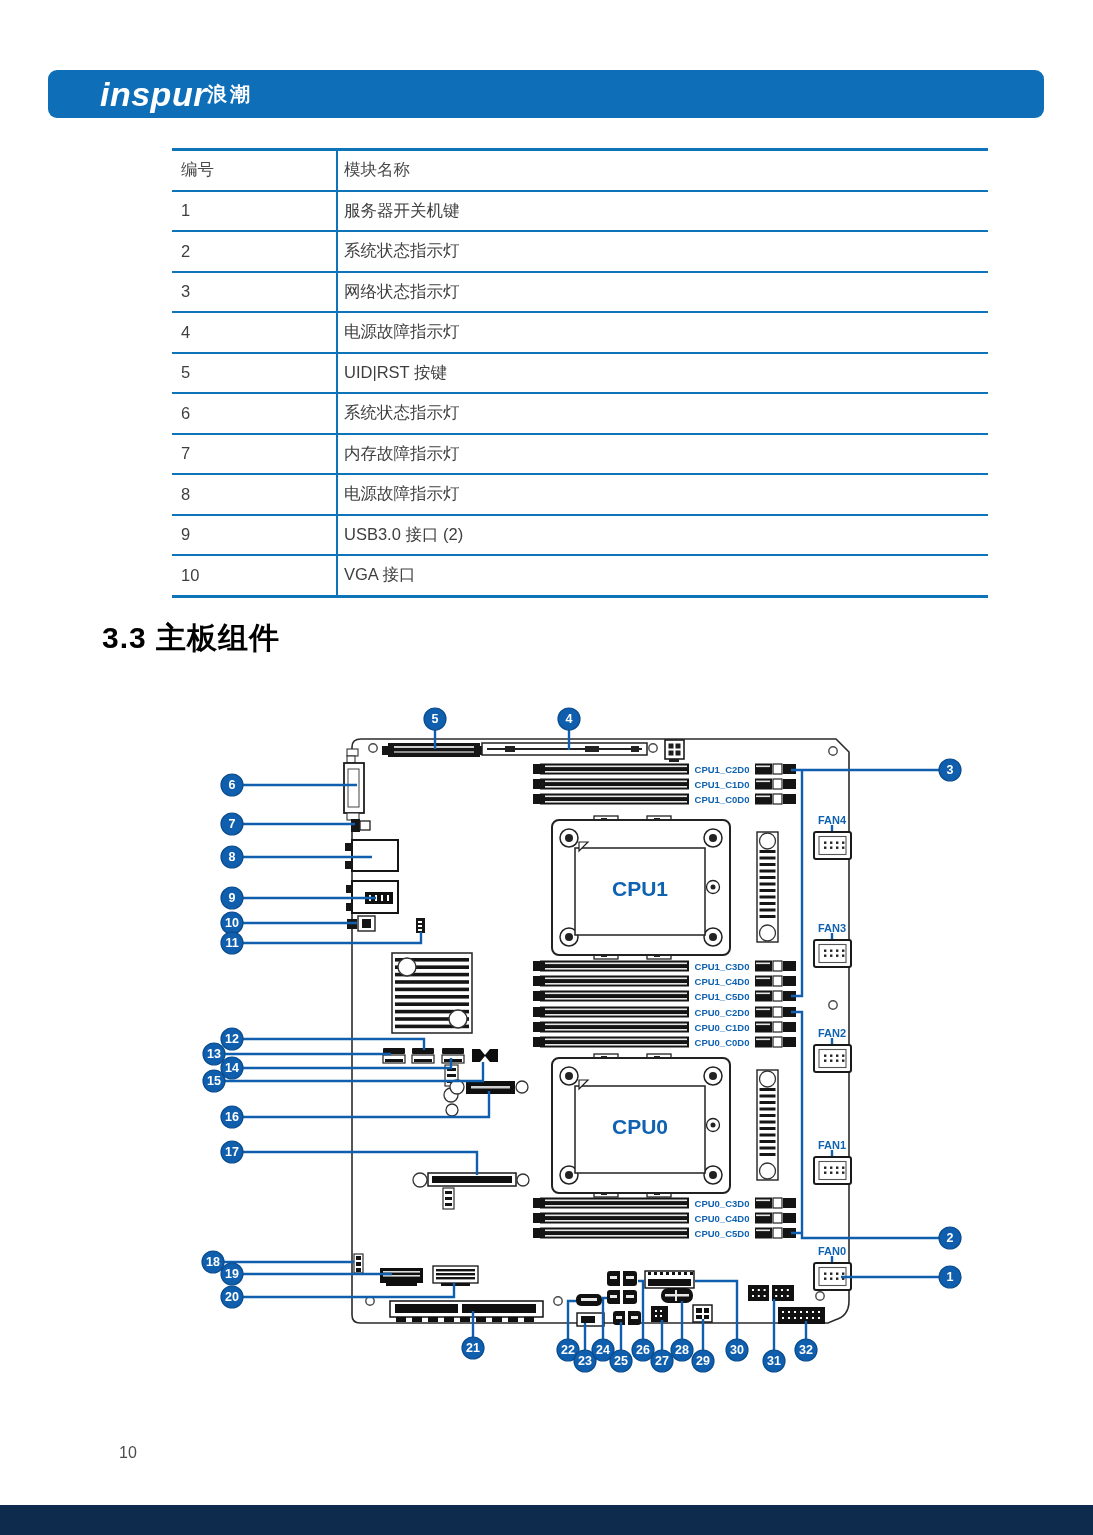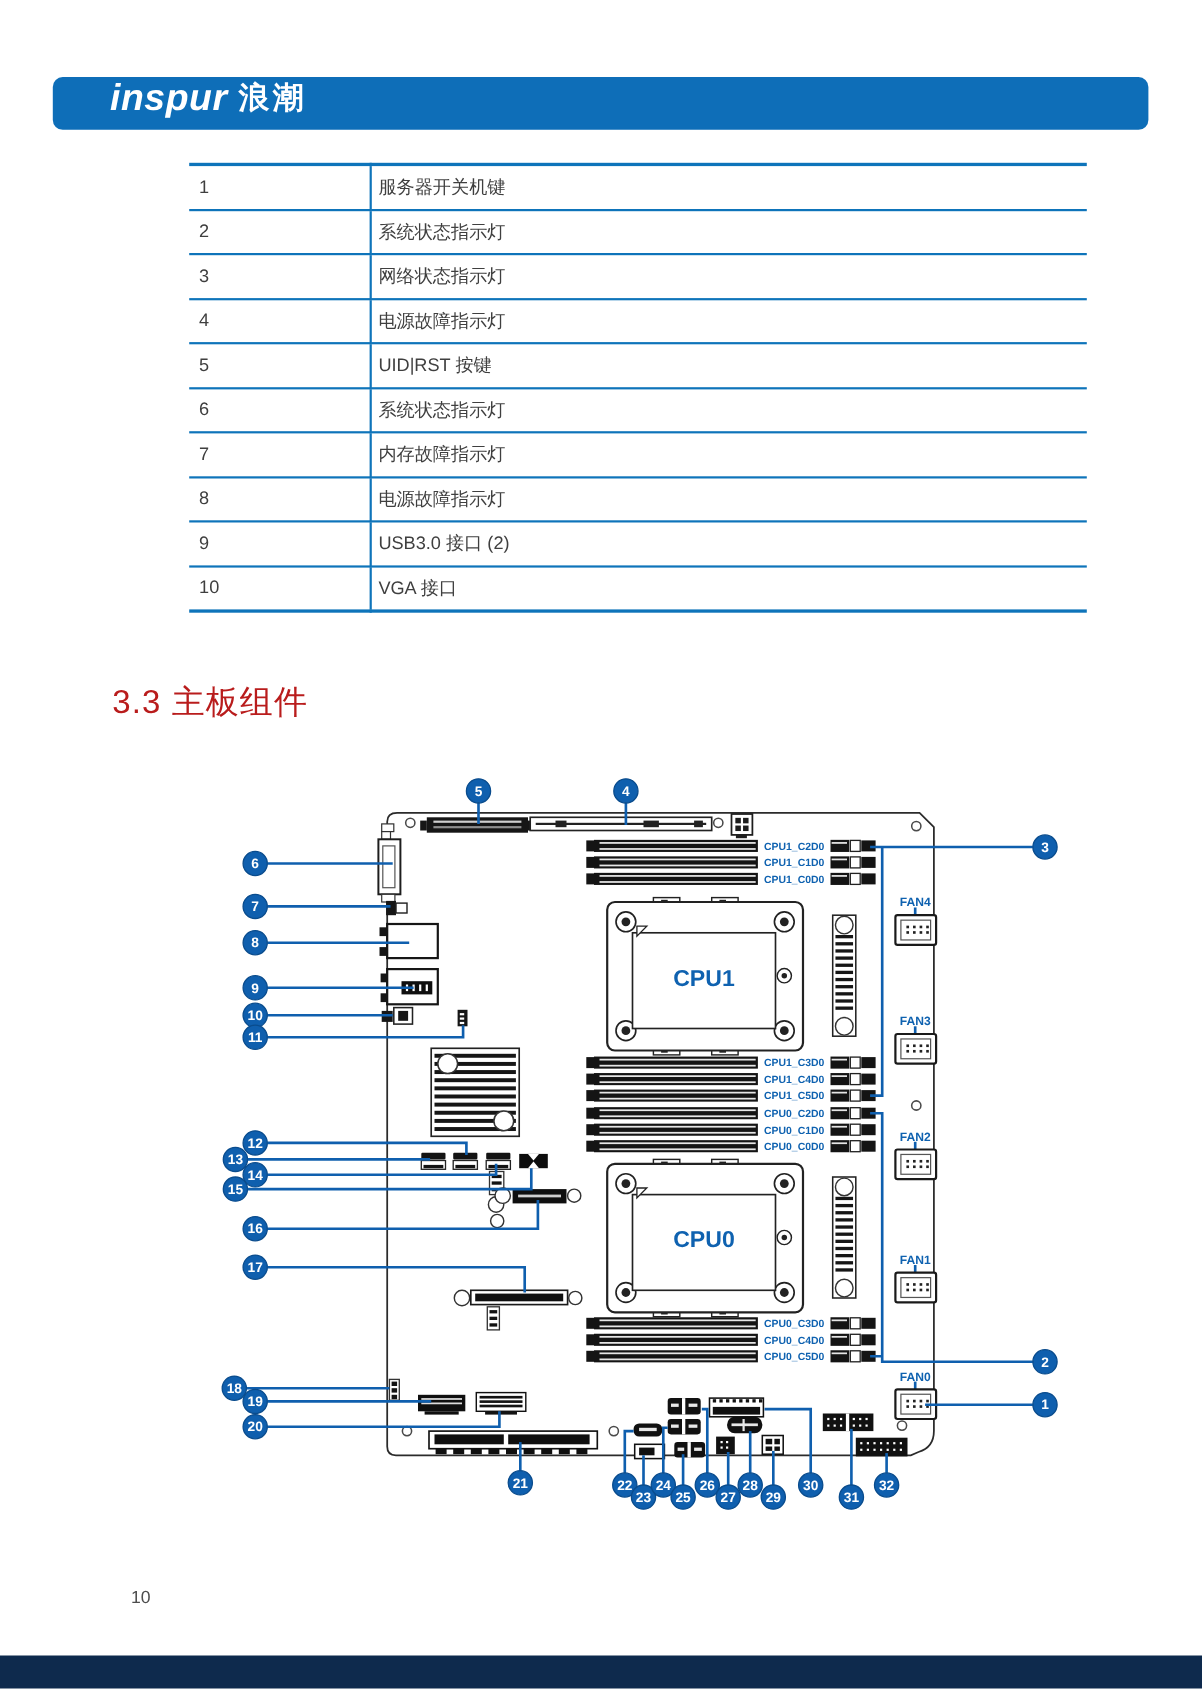--- a/index.html
+++ b/index.html
@@ -1,43 +1,47 @@
 <!DOCTYPE html>
 <html><head>
 <meta charset="utf-8">
 <style>
   html,body{margin:0;padding:0}
   body{width:1093px;height:1535px;position:relative;background:#ffffff;
        font-family:"Liberation Sans",sans-serif;overflow:hidden}
   .header-bar{position:absolute;left:48px;top:70px;width:996px;height:48px;
-       background:#0e6eb8;border-radius:9px;display:flex;}
+       background:#0e6eb8;border-radius:9px;display:flex;align-items:center}
   .brand{margin-left:52px;color:#fff;font-size:34px;font-weight:bold;font-style:italic;letter-spacing:.5px}
-  .brand-cn{margin-left:10px;color:#fff;font-size:28px;font-weight:bold;letter-spacing:3px}
+  .brand-cn{margin-left:0;color:#fff;font-size:20px;font-weight:bold;letter-spacing:3px}
   .spec-table{position:absolute;left:172px;top:148px;width:816px;border-collapse:collapse;
        border-top:3px solid #0e74ba;border-bottom:3px solid #0e74ba}
   .spec-table td{height:36.5px;font-size:16.5px;color:#3f3f3f;border-bottom:2px solid #0e74ba;vertical-align:middle}
   .spec-table td.c1{width:154px;padding-left:9px;border-right:2px solid #0e74ba}
   .spec-table td.c2{padding-left:6px}
-  .section-heading{position:absolute;left:102px;top:618px;font-size:30px;font-weight:normal;
-       color:#b91c1c;letter-spacing:1px}
+  .section-heading{position:absolute;left:102px;top:618px;font-size:30px;font-weight:bold;
+       color:#000000;letter-spacing:1px}
   .diagram{position:absolute;left:195px;top:705px}
   .page-number{position:absolute;left:119px;top:1444px;font-size:16px;color:#4d4d4d}
   .bottom-bar{position:absolute;left:0;top:1505px;width:1093px;height:30px;background:#0e2a4d}
   text{font-family:"Liberation Sans",sans-serif}
 </style>
 </head>
 <body>
 
 <div class="header-bar">
   <span class="brand">inspur</span>
   <span class="brand-cn">浪潮</span>
 </div>
 
 <table class="spec-table">
   <tbody id="table-body">
+    <tr>
+      <td class="c1" style="color:#4a4a4a">编号</td>
+      <td class="c2" style="color:#4a4a4a">模块名称</td>
+    </tr>
   <tr>
         <td class="c1">1</td>
         <td class="c2">服务器开关机键</td>
       </tr>
       <tr>
         <td class="c1">2</td>
         <td class="c2">系统状态指示灯</td>
       </tr>
       <tr>
         <td class="c1">3</td>

